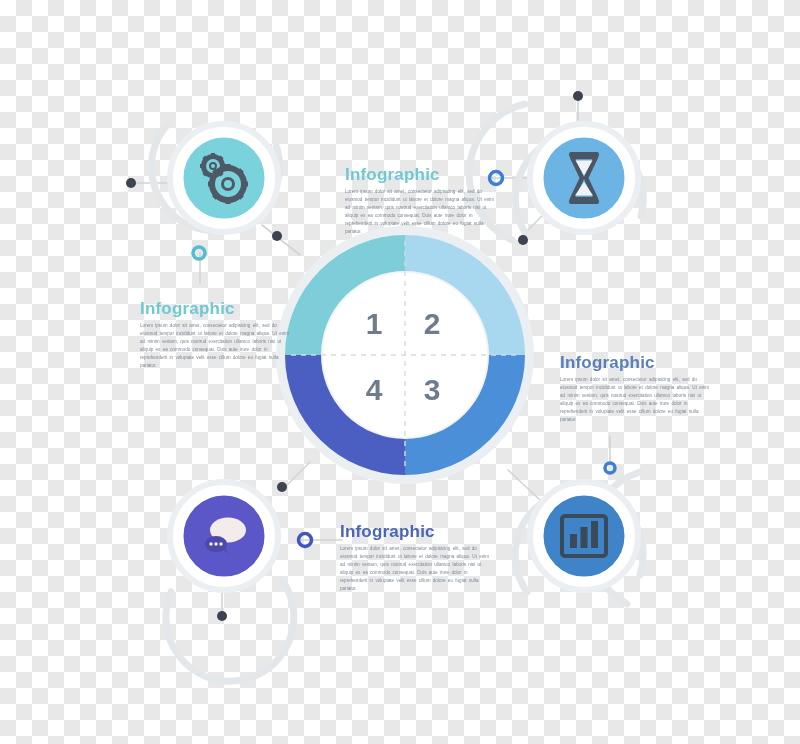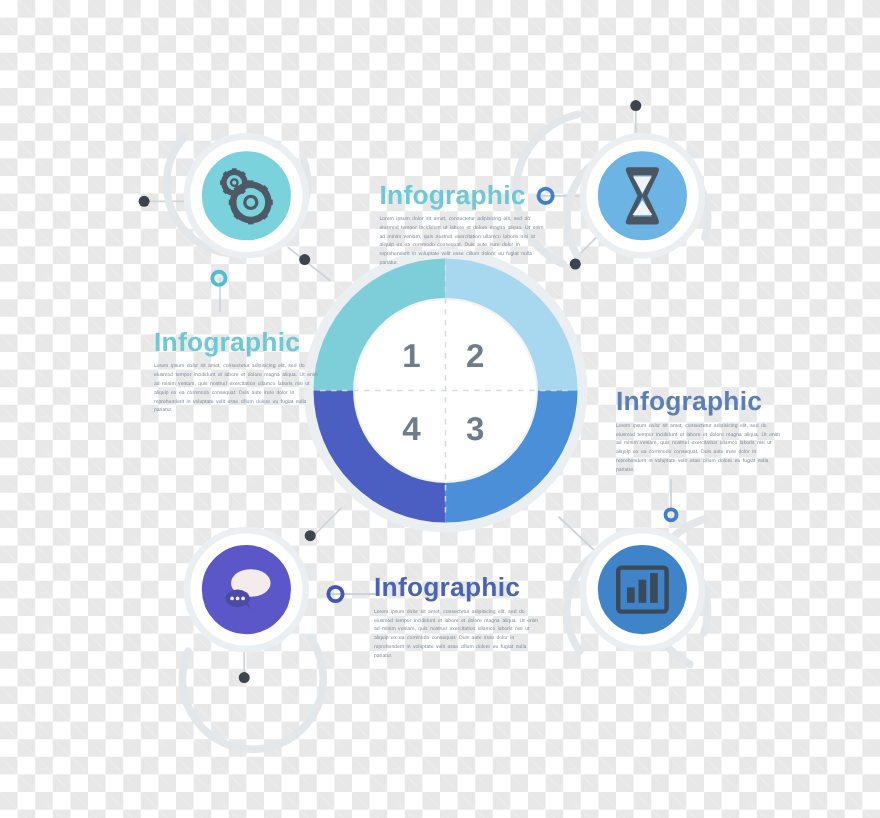--- a/index.html
+++ b/index.html
@@ -32,21 +32,21 @@
     position: absolute;
     left: 0;
     top: 0;
     width: 800px;
     height: 744px;
   }
   .txt-block {
     position: absolute;
   }
   .txt-title {
-    font-size: 24px;
+    font-size: 17px;
     font-weight: bold;
     letter-spacing: 0.2px;
     margin: 0 0 5px 0;
     line-height: 1;
   }
   .txt-body {
     font-size: 4.6px;
     line-height: 1.75;
     color: #7b8a99;
     margin: 0;

